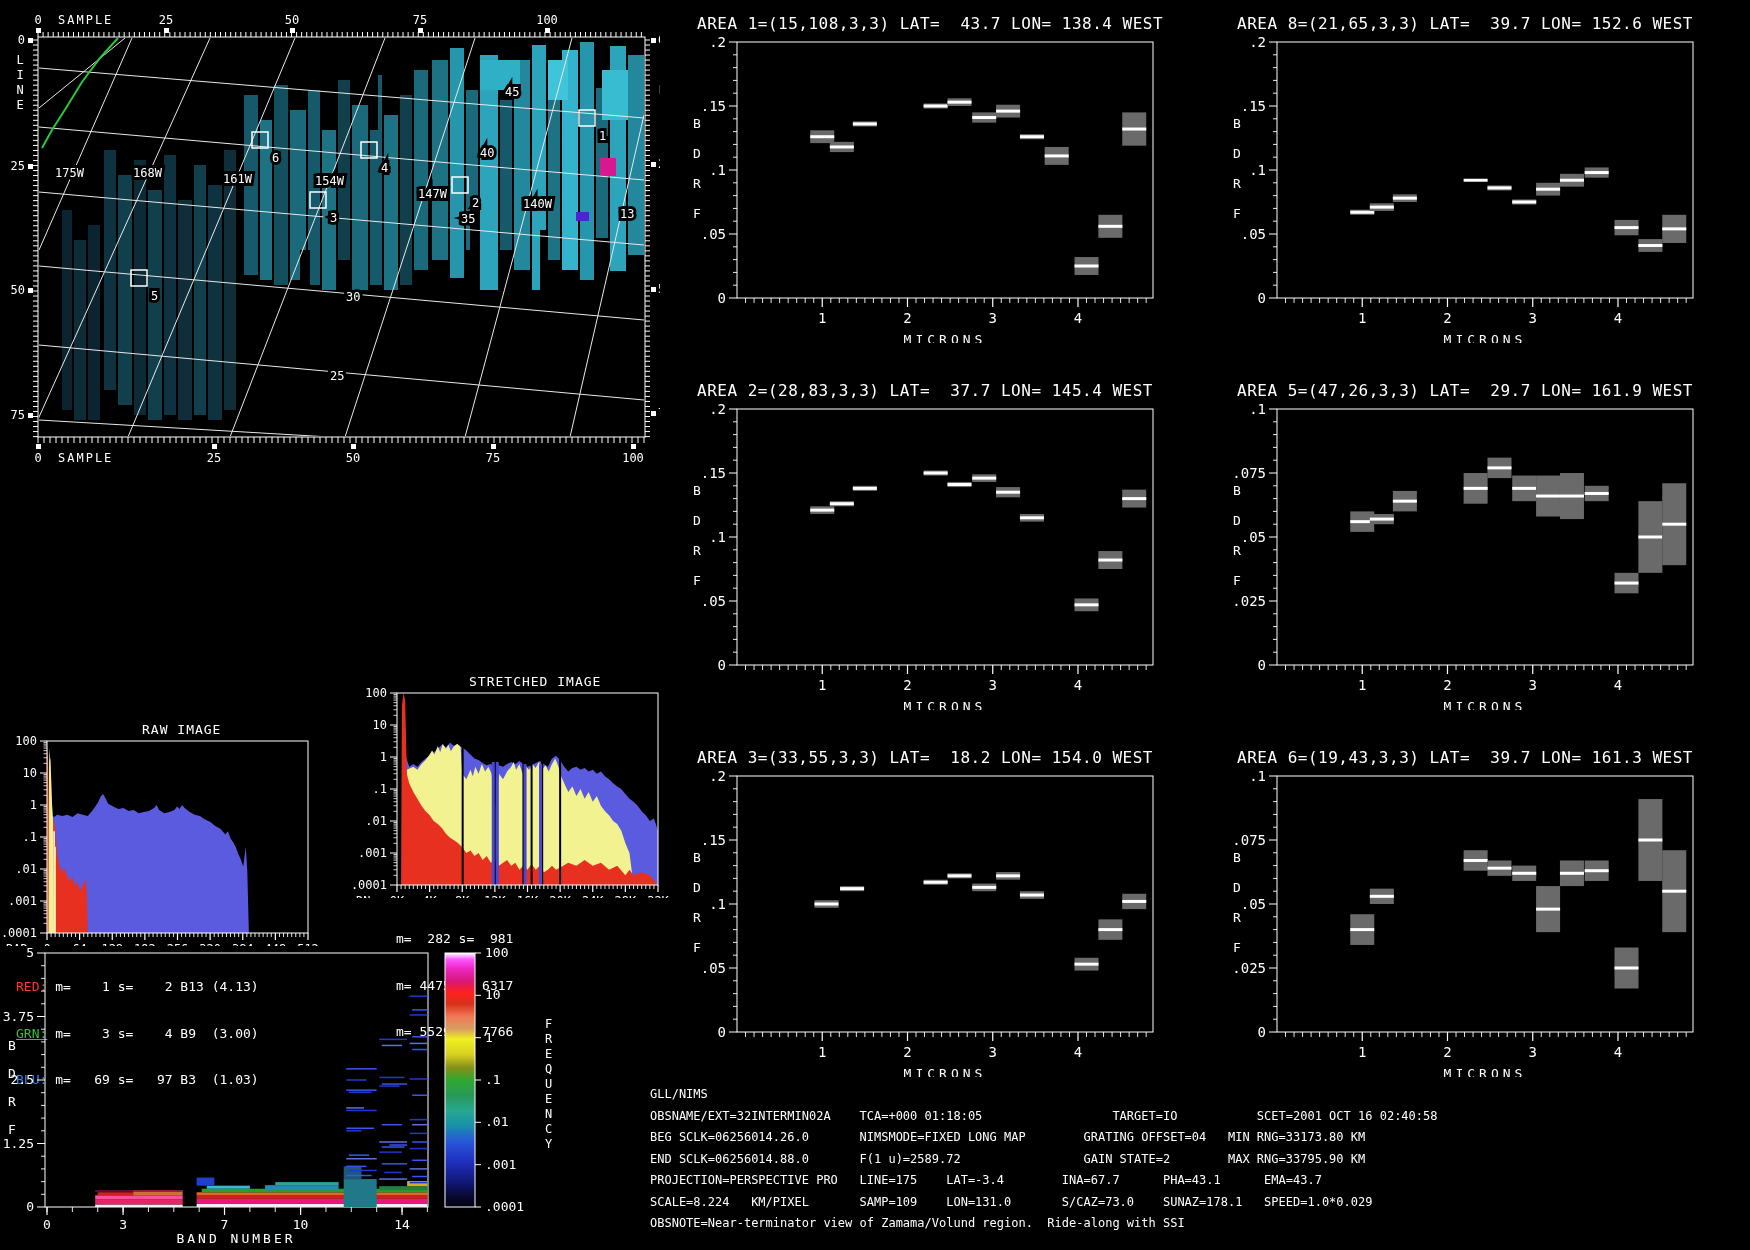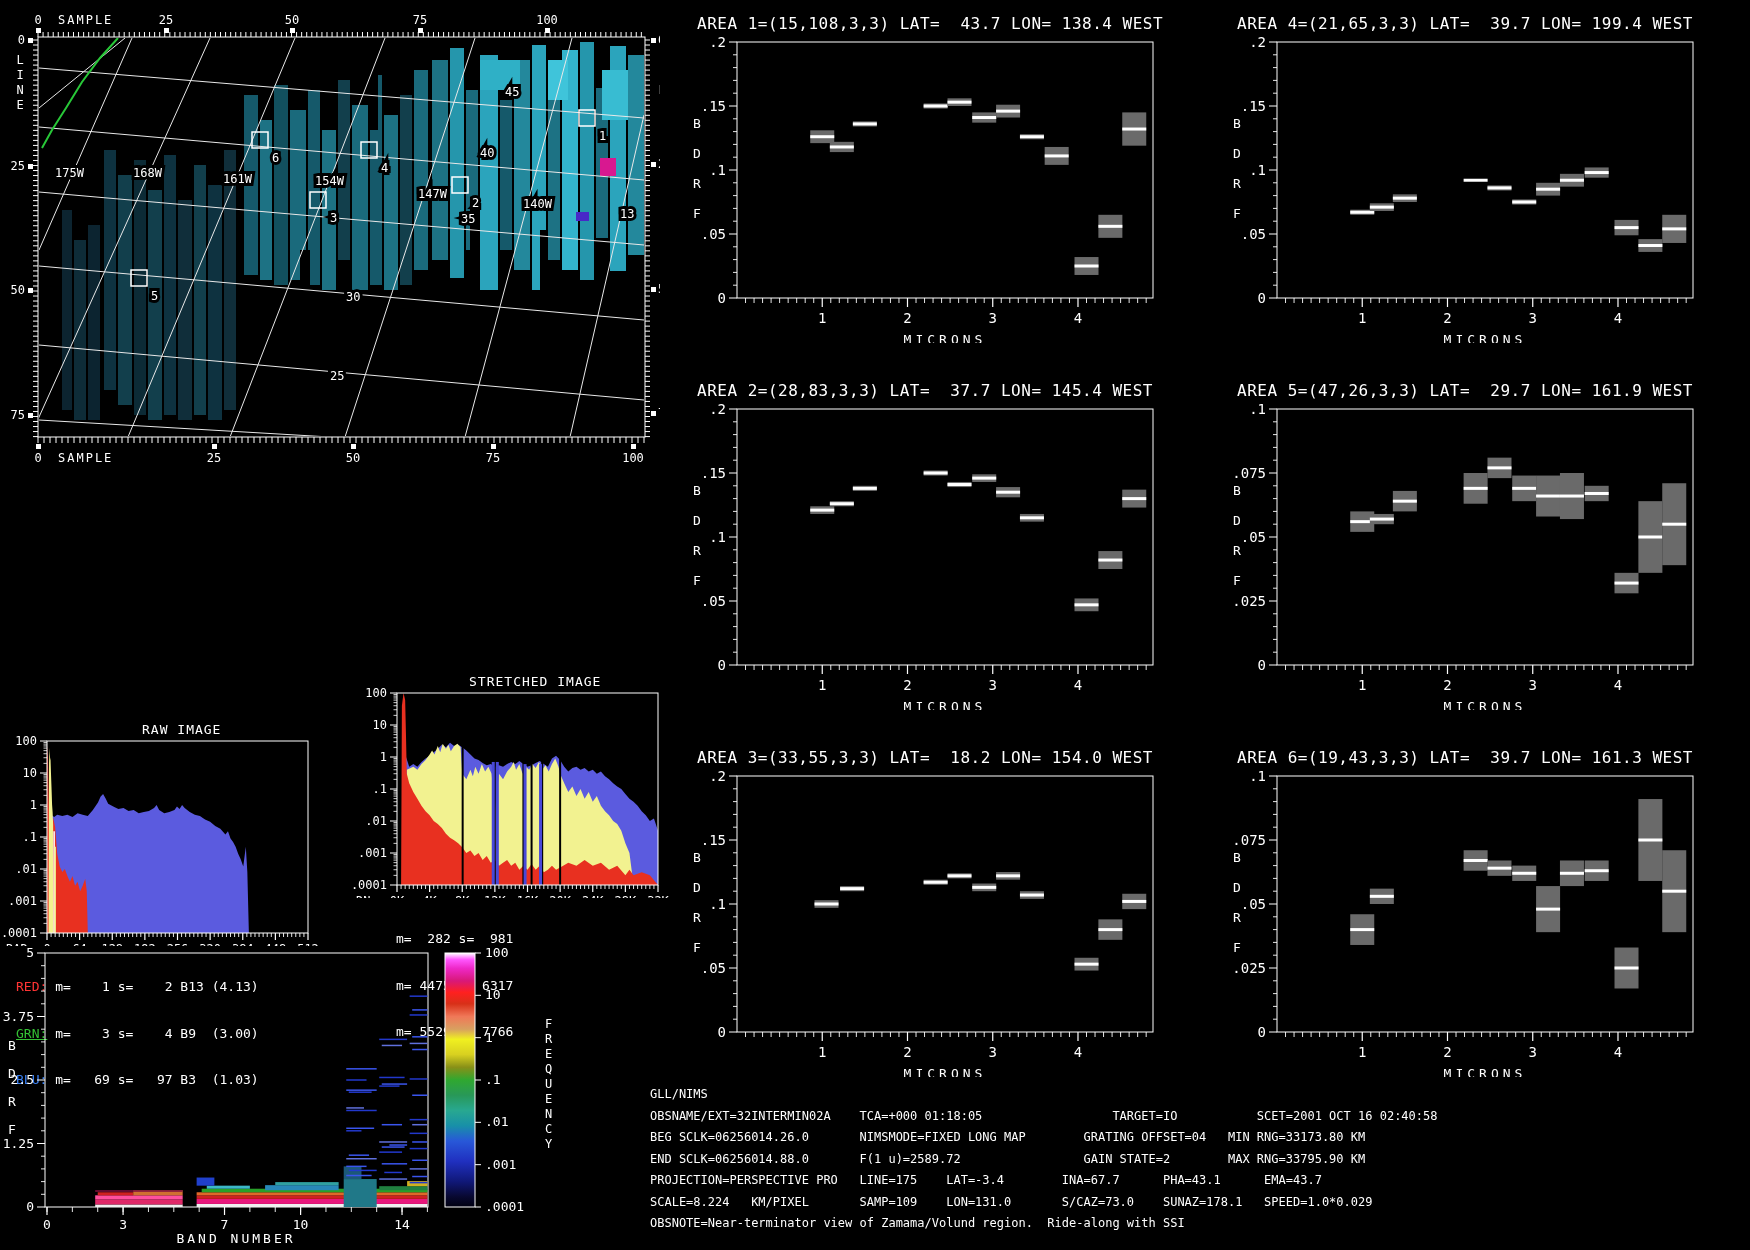--- a/index.html
+++ b/index.html
@@ -648,21 +648,21 @@
       <rect fill="#fff" x="359.672131147541" y="146.42000000000002" width="24" height="3"></rect>
       <rect fill="#6a6a6a" x="389.5081967213115" y="249.04" width="24" height="17.919999999999998"></rect>
       <rect fill="#fff" x="389.5081967213115" y="256.5" width="24" height="3"></rect>
       <rect fill="#6a6a6a" x="413.37704918032784" y="206.8" width="24" height="23.039999999999996"></rect>
       <rect fill="#fff" x="413.37704918032784" y="216.82" width="24" height="3"></rect>
       <rect fill="#6a6a6a" x="437.24590163934425" y="104.39999999999998" width="24" height="33.279999999999994"></rect>
       <rect fill="#fff" x="437.24590163934425" y="119.53999999999999" width="24" height="3"></rect>
     </svg>
 </div>
 <div class="panel spec" style="left:1225px;top:8px;width:475px;height:335px;">
-  <div class="spec-title">AREA 4=(21,65,3,3) LAT=  39.7 LON= 199.4 WEST</div>
+  <div class="spec-title">AREA 8=(21,65,3,3) LAT=  39.7 LON= 152.6 WEST</div>
   <svg width="475" height="335">
       <rect fill="none" stroke="#fff" stroke-width="1" x="52" y="34" width="416" height="256"></rect>
       <line x1="44" y1="34" x2="52" y2="34" stroke="#fff" stroke-width="1"></line>
       <text x="41" y="39" font-size="14" fill="#fff" text-anchor="end" font-family="DejaVu Sans Mono, monospace">.2</text>
       <line x1="44" y1="98" x2="52" y2="98" stroke="#fff" stroke-width="1"></line>
       <text x="41" y="103" font-size="14" fill="#fff" text-anchor="end" font-family="DejaVu Sans Mono, monospace">.15</text>
       <line x1="44" y1="162" x2="52" y2="162" stroke="#fff" stroke-width="1"></line>
       <text x="41" y="167" font-size="14" fill="#fff" text-anchor="end" font-family="DejaVu Sans Mono, monospace">.1</text>
       <line x1="44" y1="226" x2="52" y2="226" stroke="#fff" stroke-width="1"></line>
       <text x="41" y="231" font-size="14" fill="#fff" text-anchor="end" font-family="DejaVu Sans Mono, monospace">.05</text>

